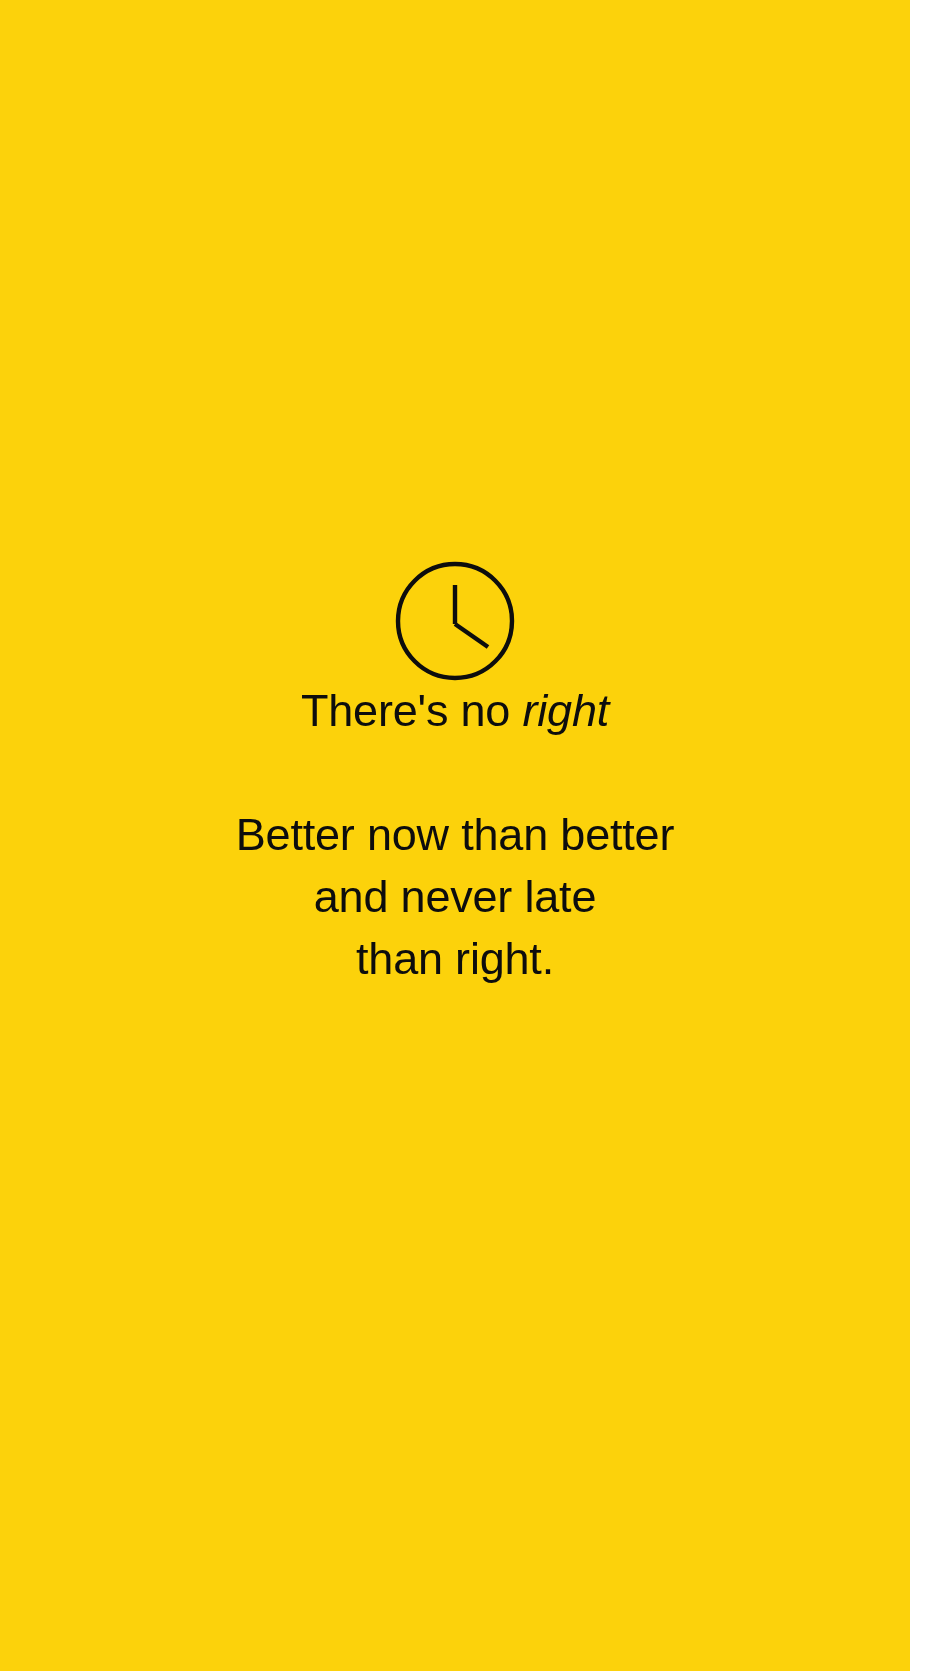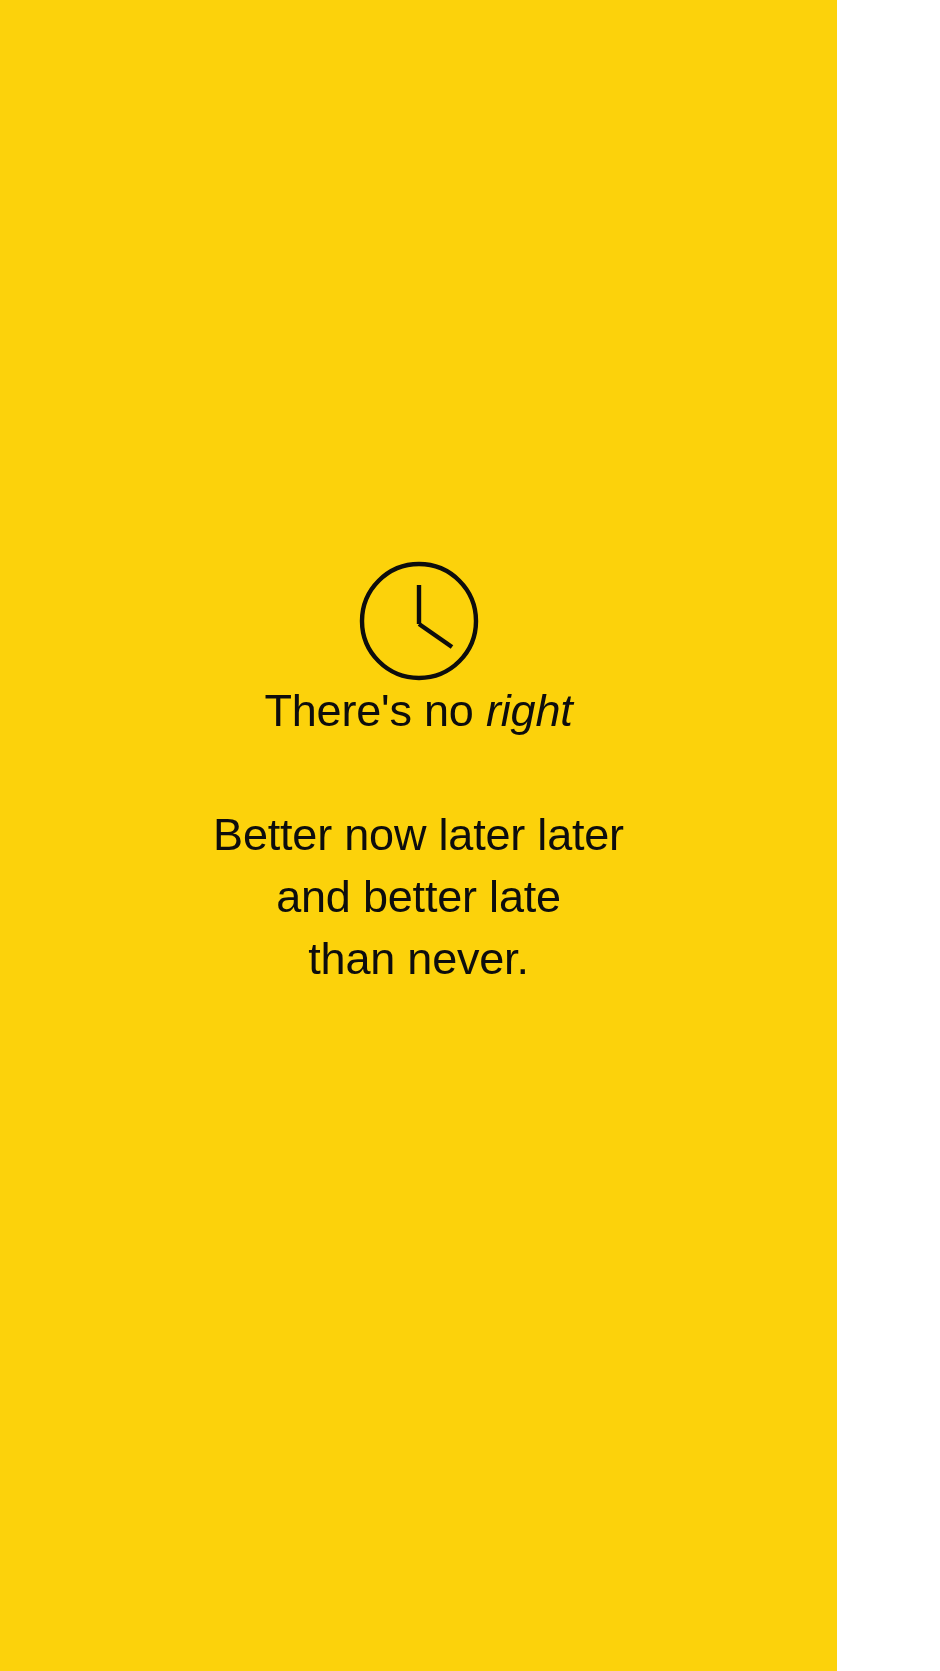--- a/index.html
+++ b/index.html
@@ -9,21 +9,21 @@
   body {
     width: 940px;
     height: 1671px;
     overflow: hidden;
     font-family: "Liberation Sans", sans-serif;
     -webkit-font-smoothing: antialiased;
   }
 
   #quote-card {
     position: relative;
-    width: 837px;
+    width: 910px;
     height: 1671px;
     background: #FCD20B;
     display: flex;
     flex-direction: column;
     align-items: center;
     justify-content: flex-start;
     box-sizing: border-box;
   }
 
   
@@ -86,20 +86,20 @@
     </svg>
   </div>
 
   <div class="quote-text" style="color: rgb(13, 13, 13);">
 
     <div class="quote-block">
       <span class="quote-line"><span class="plain">There's no </span><span class="em">right</span></span>
     </div>
 
     <div class="quote-block">
-      <span class="quote-line"><span class="strong">Better now</span><span class="plain"> later later</span></span>
-      <span class="quote-line"><span class="plain">and better late</span></span>
-      <span class="quote-line"><span class="strong">than never</span><span class="strong">.</span></span>
+      <span class="quote-line"><span class="strong">Better now</span><span class="plain"> than better</span></span>
+      <span class="quote-line"><span class="plain">and never late</span></span>
+      <span class="quote-line"><span class="strong">than right</span><span class="strong">.</span></span>
     </div>
 
   </div>
 
 </div>
 
 </body></html>

